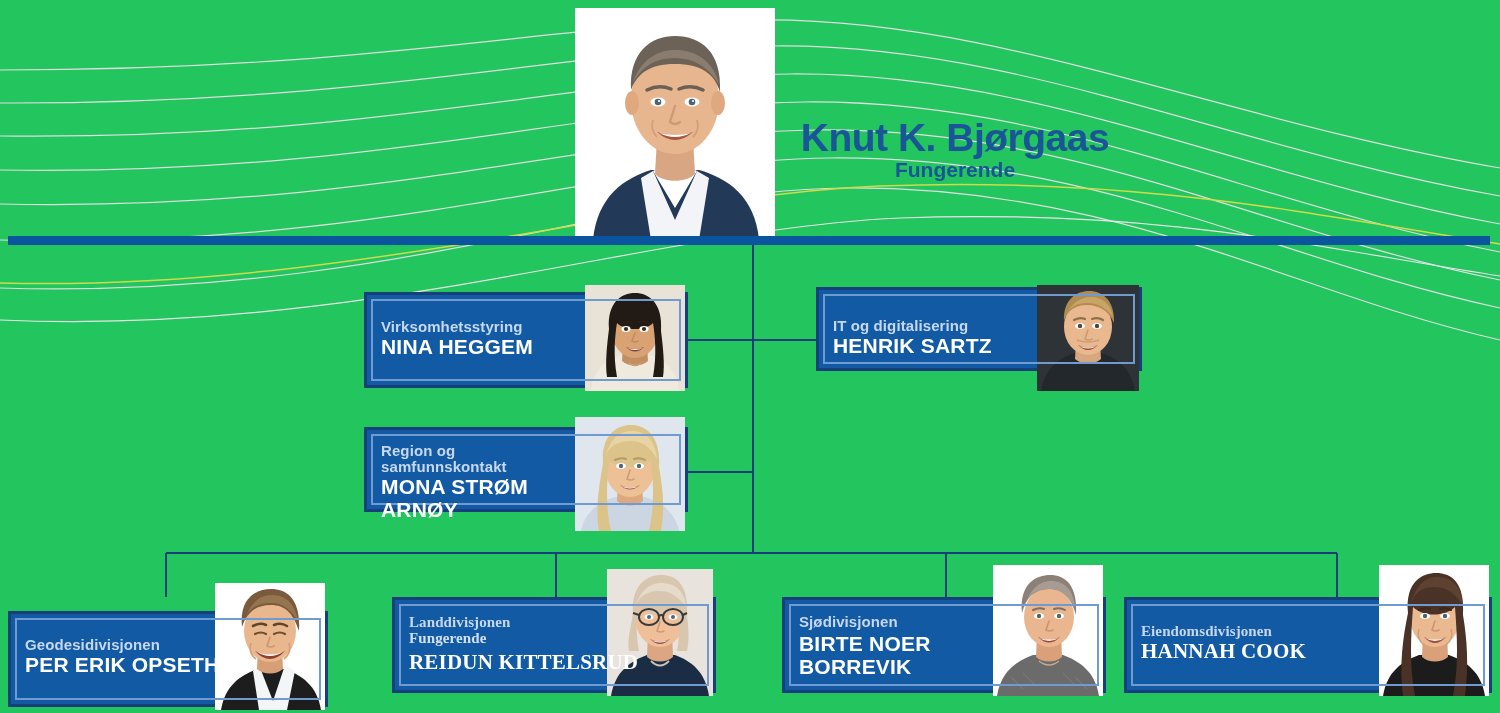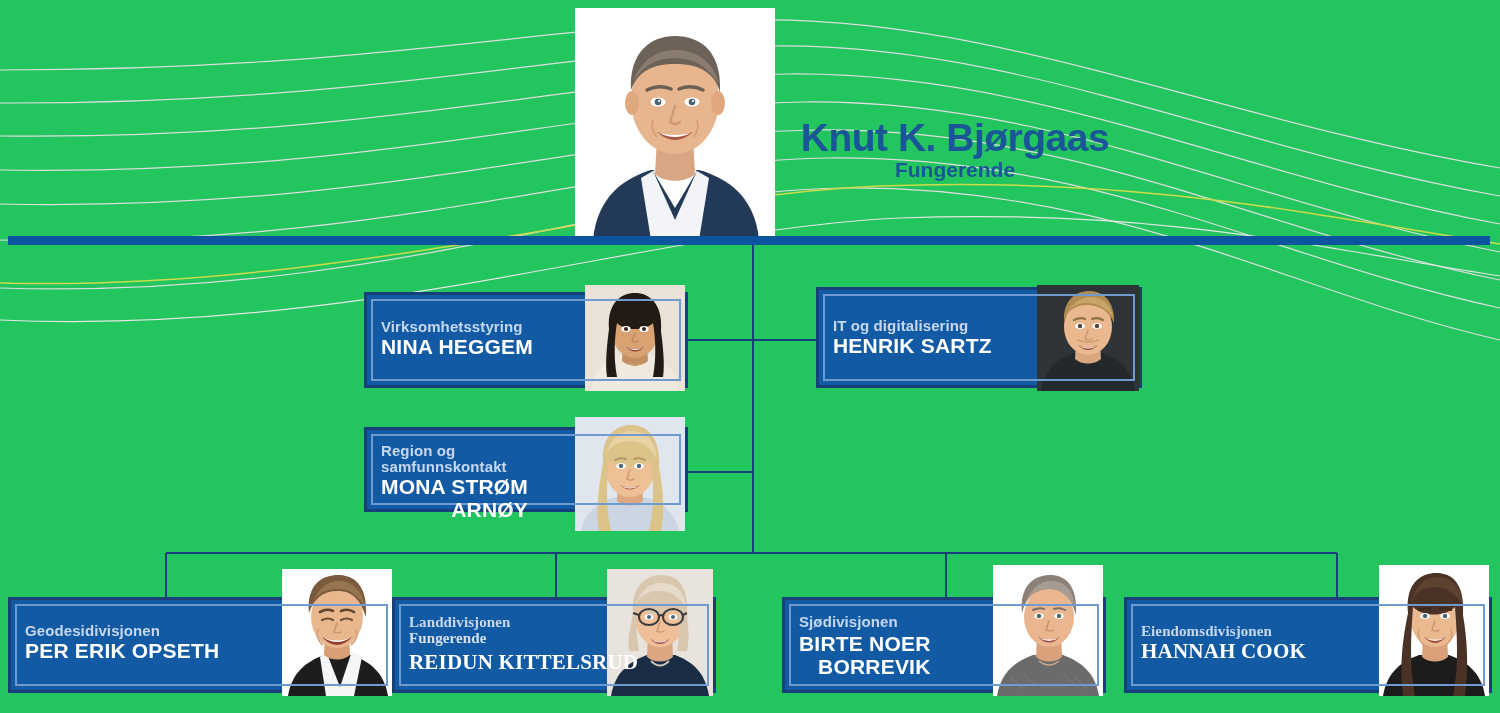--- a/index.html
+++ b/index.html
@@ -133,21 +133,20 @@
     font-size: 15px;
     font-weight: 700;
     letter-spacing: 0.1px;
   }
   .person-name {
     color: #ffffff;
     font-size: 21px;
     font-weight: 700;
     letter-spacing: 0.2px;
     margin-top: 1px;
-    text-align: right;
   }
 
   
   .box-photo {
     position: absolute;
     z-index: 2;
     overflow: hidden;
   }
   .box-photo svg { display: block; }
 </style>
@@ -263,21 +262,21 @@
         <path d="M42,63 q8,4 16,0 q-8,2 -16,0 Z" fill="#ffffff"></path>
         <path d="M44,78 q6,5 12,0" stroke="#c9a26f" stroke-width="1.4" fill="none"></path>
       </svg>
     </div>
     <div class="box-text" style="top:24px;">
       <div class="unit-label">Virksomhetsstyring</div>
       <div class="person-name">NINA HEGGEM</div>
     </div>
   </div>
 
-  <div class="box" style="left:816px; top:287px; width:326px; height:101px;">
+  <div class="box" style="left:816px; top:287px; width:326px; height:84px;">
     <div class="box-inner-frame"></div>
     <div class="box-photo" style="right:0px; top:-5px; width:102px; height:106px;">
       <svg width="102" height="106" viewBox="0 0 102 106">
         <rect width="102" height="106" fill="#2e3337"></rect>
         <path d="M4,106 C8,82 24,72 38,68 L64,68 C78,72 94,82 98,106 Z" fill="#23282c"></path>
         <path d="M39,56 L63,56 L64,74 C57,80 45,80 38,74 Z" fill="#d9a77f"></path>
         <ellipse cx="51" cy="42" rx="24" ry="28" fill="#eab88e"></ellipse>
         <path d="M27,36 C26,14 40,6 52,6 C66,6 78,16 77,38 C72,26 62,20 50,20 C38,20 30,26 27,36 Z" fill="#b08c52"></path>
         <path d="M28,32 C34,18 44,12 54,12 C66,12 74,20 76,32 C68,22 60,18 50,18 C40,18 32,22 28,32 Z" fill="#c9a467"></path>
         <ellipse cx="43" cy="41" rx="5" ry="3" fill="#ffffff"></ellipse>
@@ -320,21 +319,21 @@
       </svg>
     </div>
     <div class="box-text" style="top:13px;">
       <div class="unit-label">Region og</div>
       <div class="unit-label">samfunnskontakt</div>
       <div class="person-name">MONA STRØM</div>
       <div class="person-name" style="margin-top:0;">ARNØY</div>
     </div>
   </div>
 
-  <div class="box" style="left:8px; top:597px; width:387px; height:96px;">
+  <div class="box" style="left:8px; top:611px; width:320px; height:96px;">
     <div class="box-inner-frame"></div>
     <div class="box-photo" style="right:0px; top:-31px; width:110px; height:127px;">
       <svg width="110" height="127" viewBox="0 0 110 127">
         <rect width="110" height="127" fill="#ffffff"></rect>
         <path d="M6,127 C10,102 26,92 42,86 L70,86 C86,92 102,102 106,127 Z" fill="#1d1d1d"></path>
         <path d="M44,82 L58,118 L70,82 L80,88 L72,127 L44,127 L38,88 Z" fill="#f4f5f7"></path>
         <path d="M43,64 L67,64 L68,86 C61,92 49,92 42,86 Z" fill="#d79f76"></path>
         <ellipse cx="55" cy="48" rx="26" ry="31" fill="#e9b78e"></ellipse>
         <path d="M27,44 C24,14 42,6 56,6 C72,6 86,16 84,48 C78,30 70,22 56,22 C40,22 32,30 27,44 Z" fill="#7a5a3c"></path>
         <path d="M29,38 C36,18 46,12 57,12 C70,12 80,20 83,38 C74,24 66,20 56,20 C44,20 34,24 29,38 Z" fill="#96744f"></path>

